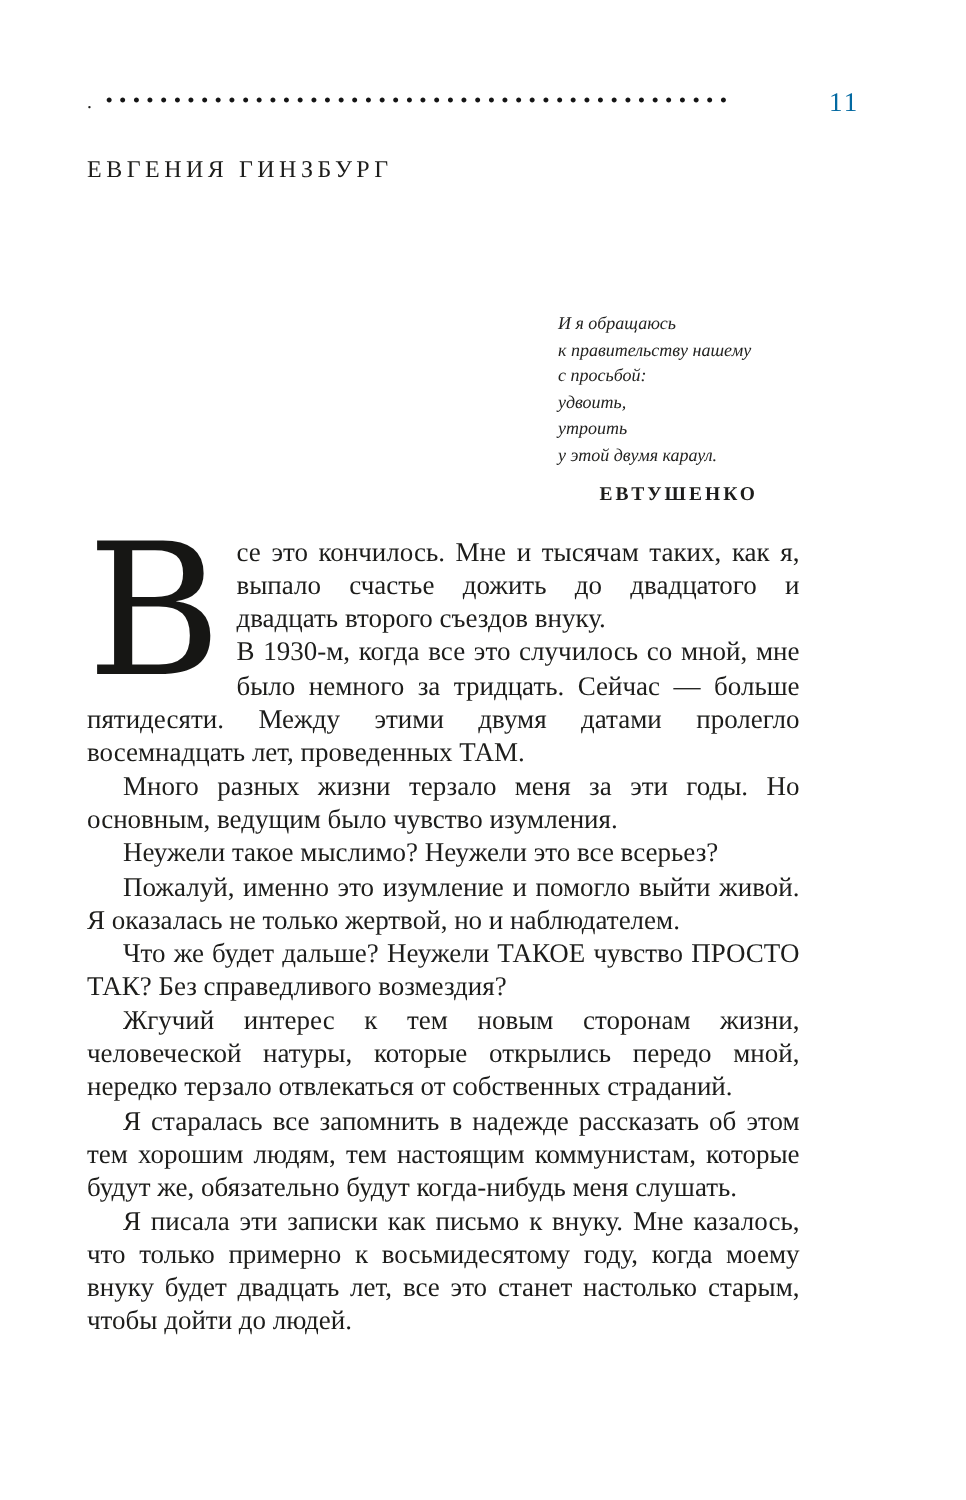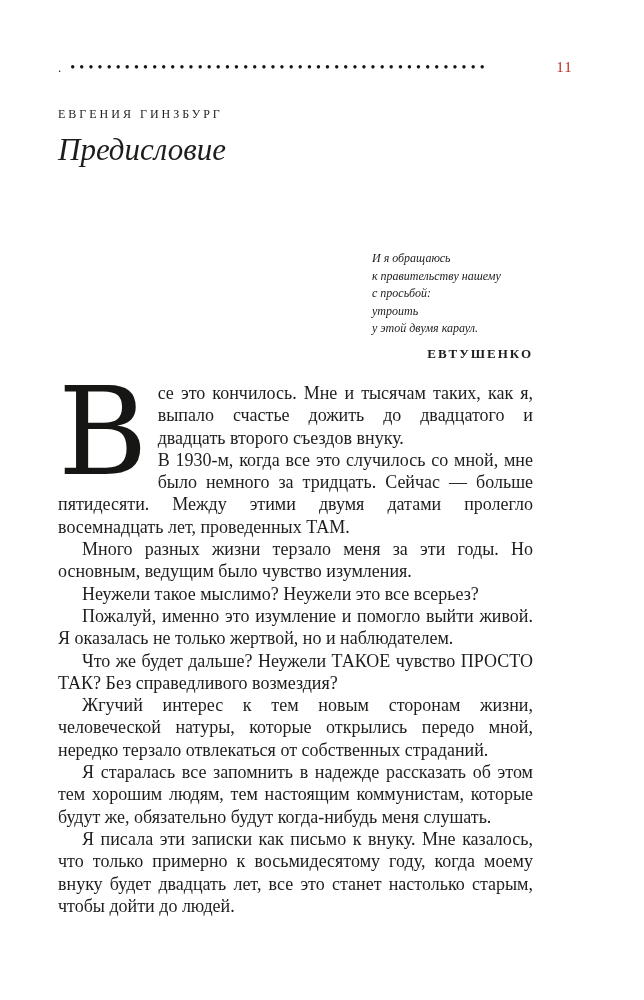--- a/index.html
+++ b/index.html
@@ -38,30 +38,30 @@
     flex: 1;
     margin: 0 10px 0 9px;
     overflow: hidden;
     white-space: nowrap;
     font-size: 14px;
     letter-spacing: 4.2px;
     line-height: 16px;
     color: #151515;
   }
   .rh-pagenum {
-    font-size: 14px;
+    font-size: 18px;
     letter-spacing: 1.5px;
     line-height: 16px;
-    color: #b91c1c;
+    color: #0369a1;
   }
 
   
   .author {
     margin-top: 27px;
-    font-size: 12px;
+    font-size: 16px;
     font-weight: normal;
     letter-spacing: 3px;
     line-height: 22px;
     color: #1d1d1b;
     white-space: nowrap;
   }
   .title {
     margin-top: 7px;
     font-size: 31px;
     font-style: italic;
@@ -79,21 +79,21 @@
   }
   .epigraph-line {
     font-style: italic;
     font-size: 12px;
     line-height: 17.6px;
     white-space: nowrap;
     color: #222220;
   }
   .epigraph-attribution {
     margin-top: 8px;
-    text-align: right;
+    text-align: center;
     font-size: 13px;
     letter-spacing: 2px;
     line-height: 16px;
     font-weight: bold;
     color: #1d1d1b;
   }
 
   
   .body-text {
     margin-top: 20px;
@@ -122,26 +122,26 @@
 <div class="page">
   <div class="content">
 
     <div class="running-head">
       <span class="rh-left-dot">.</span>
       <span class="rh-dots">••••••••••••••••••••••••••••••••••••••••••••••</span>
       <span class="rh-pagenum">11</span>
     </div>
 
     <h2 class="author">ЕВГЕНИЯ ГИНЗБУРГ</h2>
-    <h1 class="title">Предисловие</h1>
 
     <div class="epigraph">
       <div class="epigraph-line">И я обращаюсь</div>
       <div class="epigraph-line">к правительству нашему</div>
       <div class="epigraph-line">с просьбой:</div>
+      <div class="epigraph-line">удвоить,</div>
       <div class="epigraph-line">утроить</div>
       <div class="epigraph-line">у этой двумя караул.</div>
       <div class="epigraph-attribution">ЕВТУШЕНКО</div>
     </div>
 
     <div class="body-text">
       <p class="p-noindent"><span class="dropcap">В</span><span>се это кончилось. Мне и тысячам таких, как я, выпало счастье дожить до двадцатого и двадцать второго съездов внуку.</span></p>
       <p class="p-noindent">В 1930-м, когда все это случилось со мной, мне было немного за тридцать. Сейчас — больше пятидесяти. Между этими двумя датами пролегло восемнадцать лет, проведенных ТАМ.</p>
       <p class="p-indent">Много разных жизни терзало меня за эти годы. Но основным, ведущим было чувство изумления.</p>
       <p class="p-indent">Неужели такое мыслимо? Неужели это все всерьез?</p>

